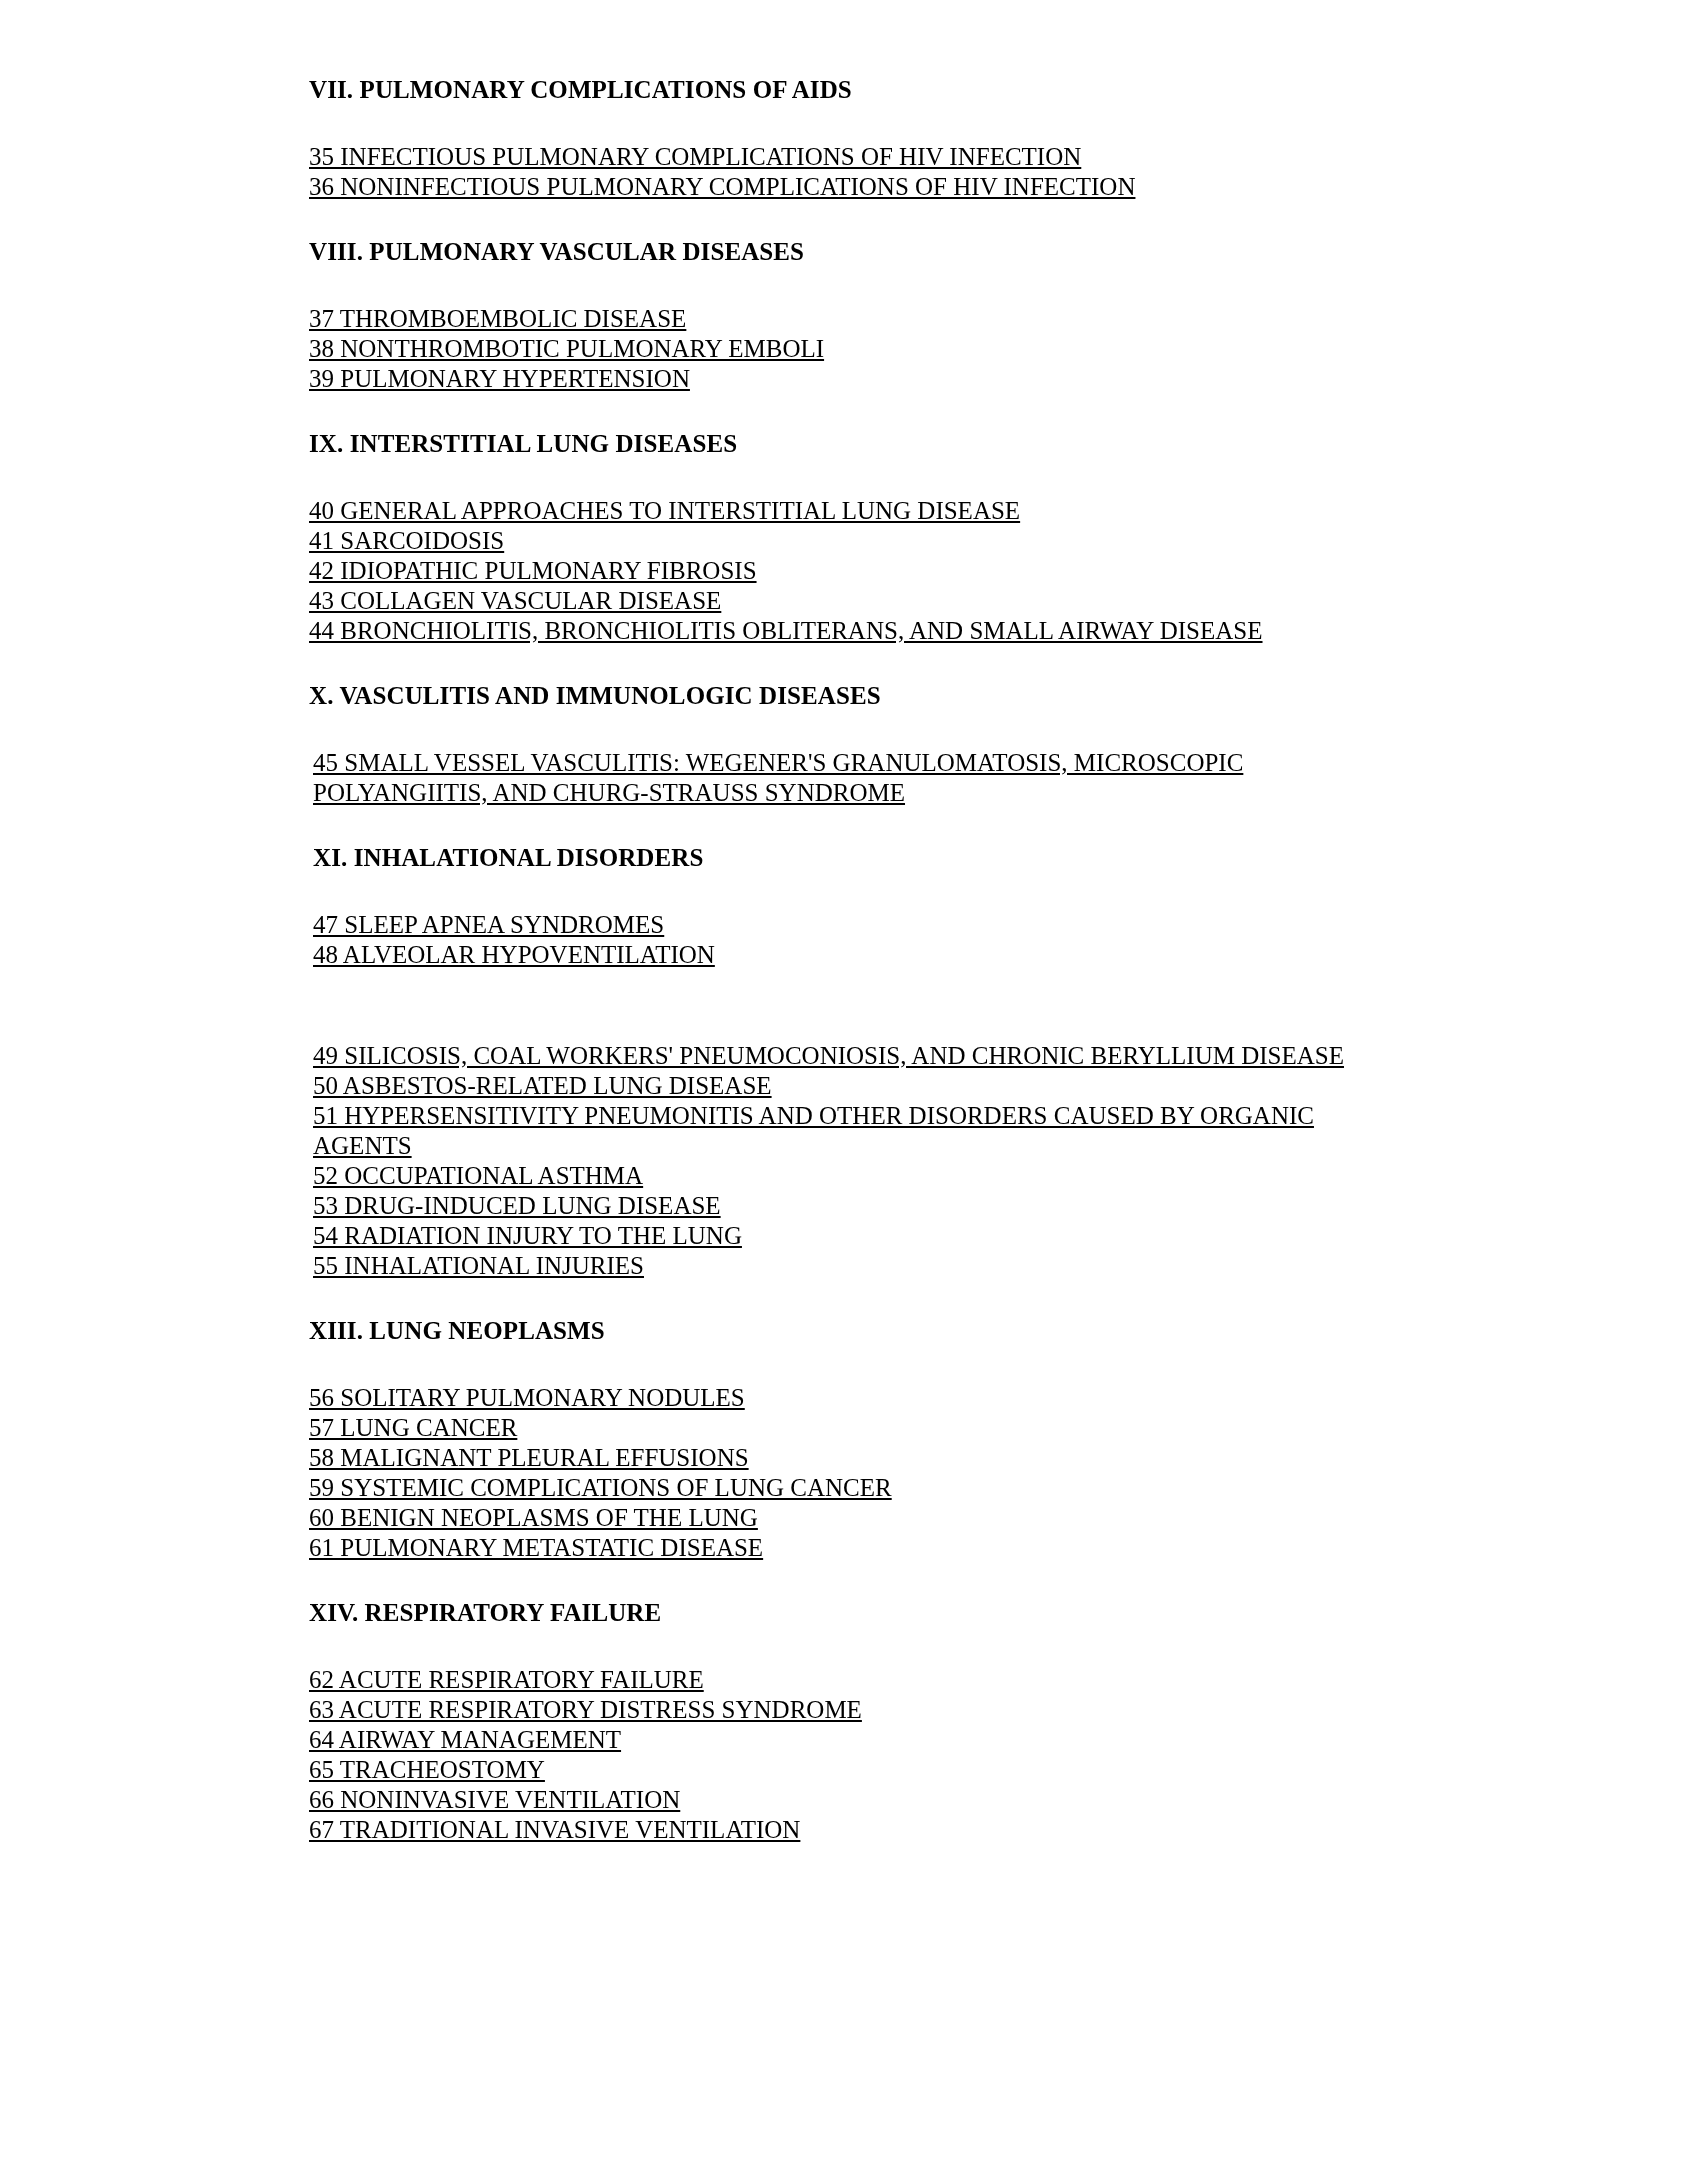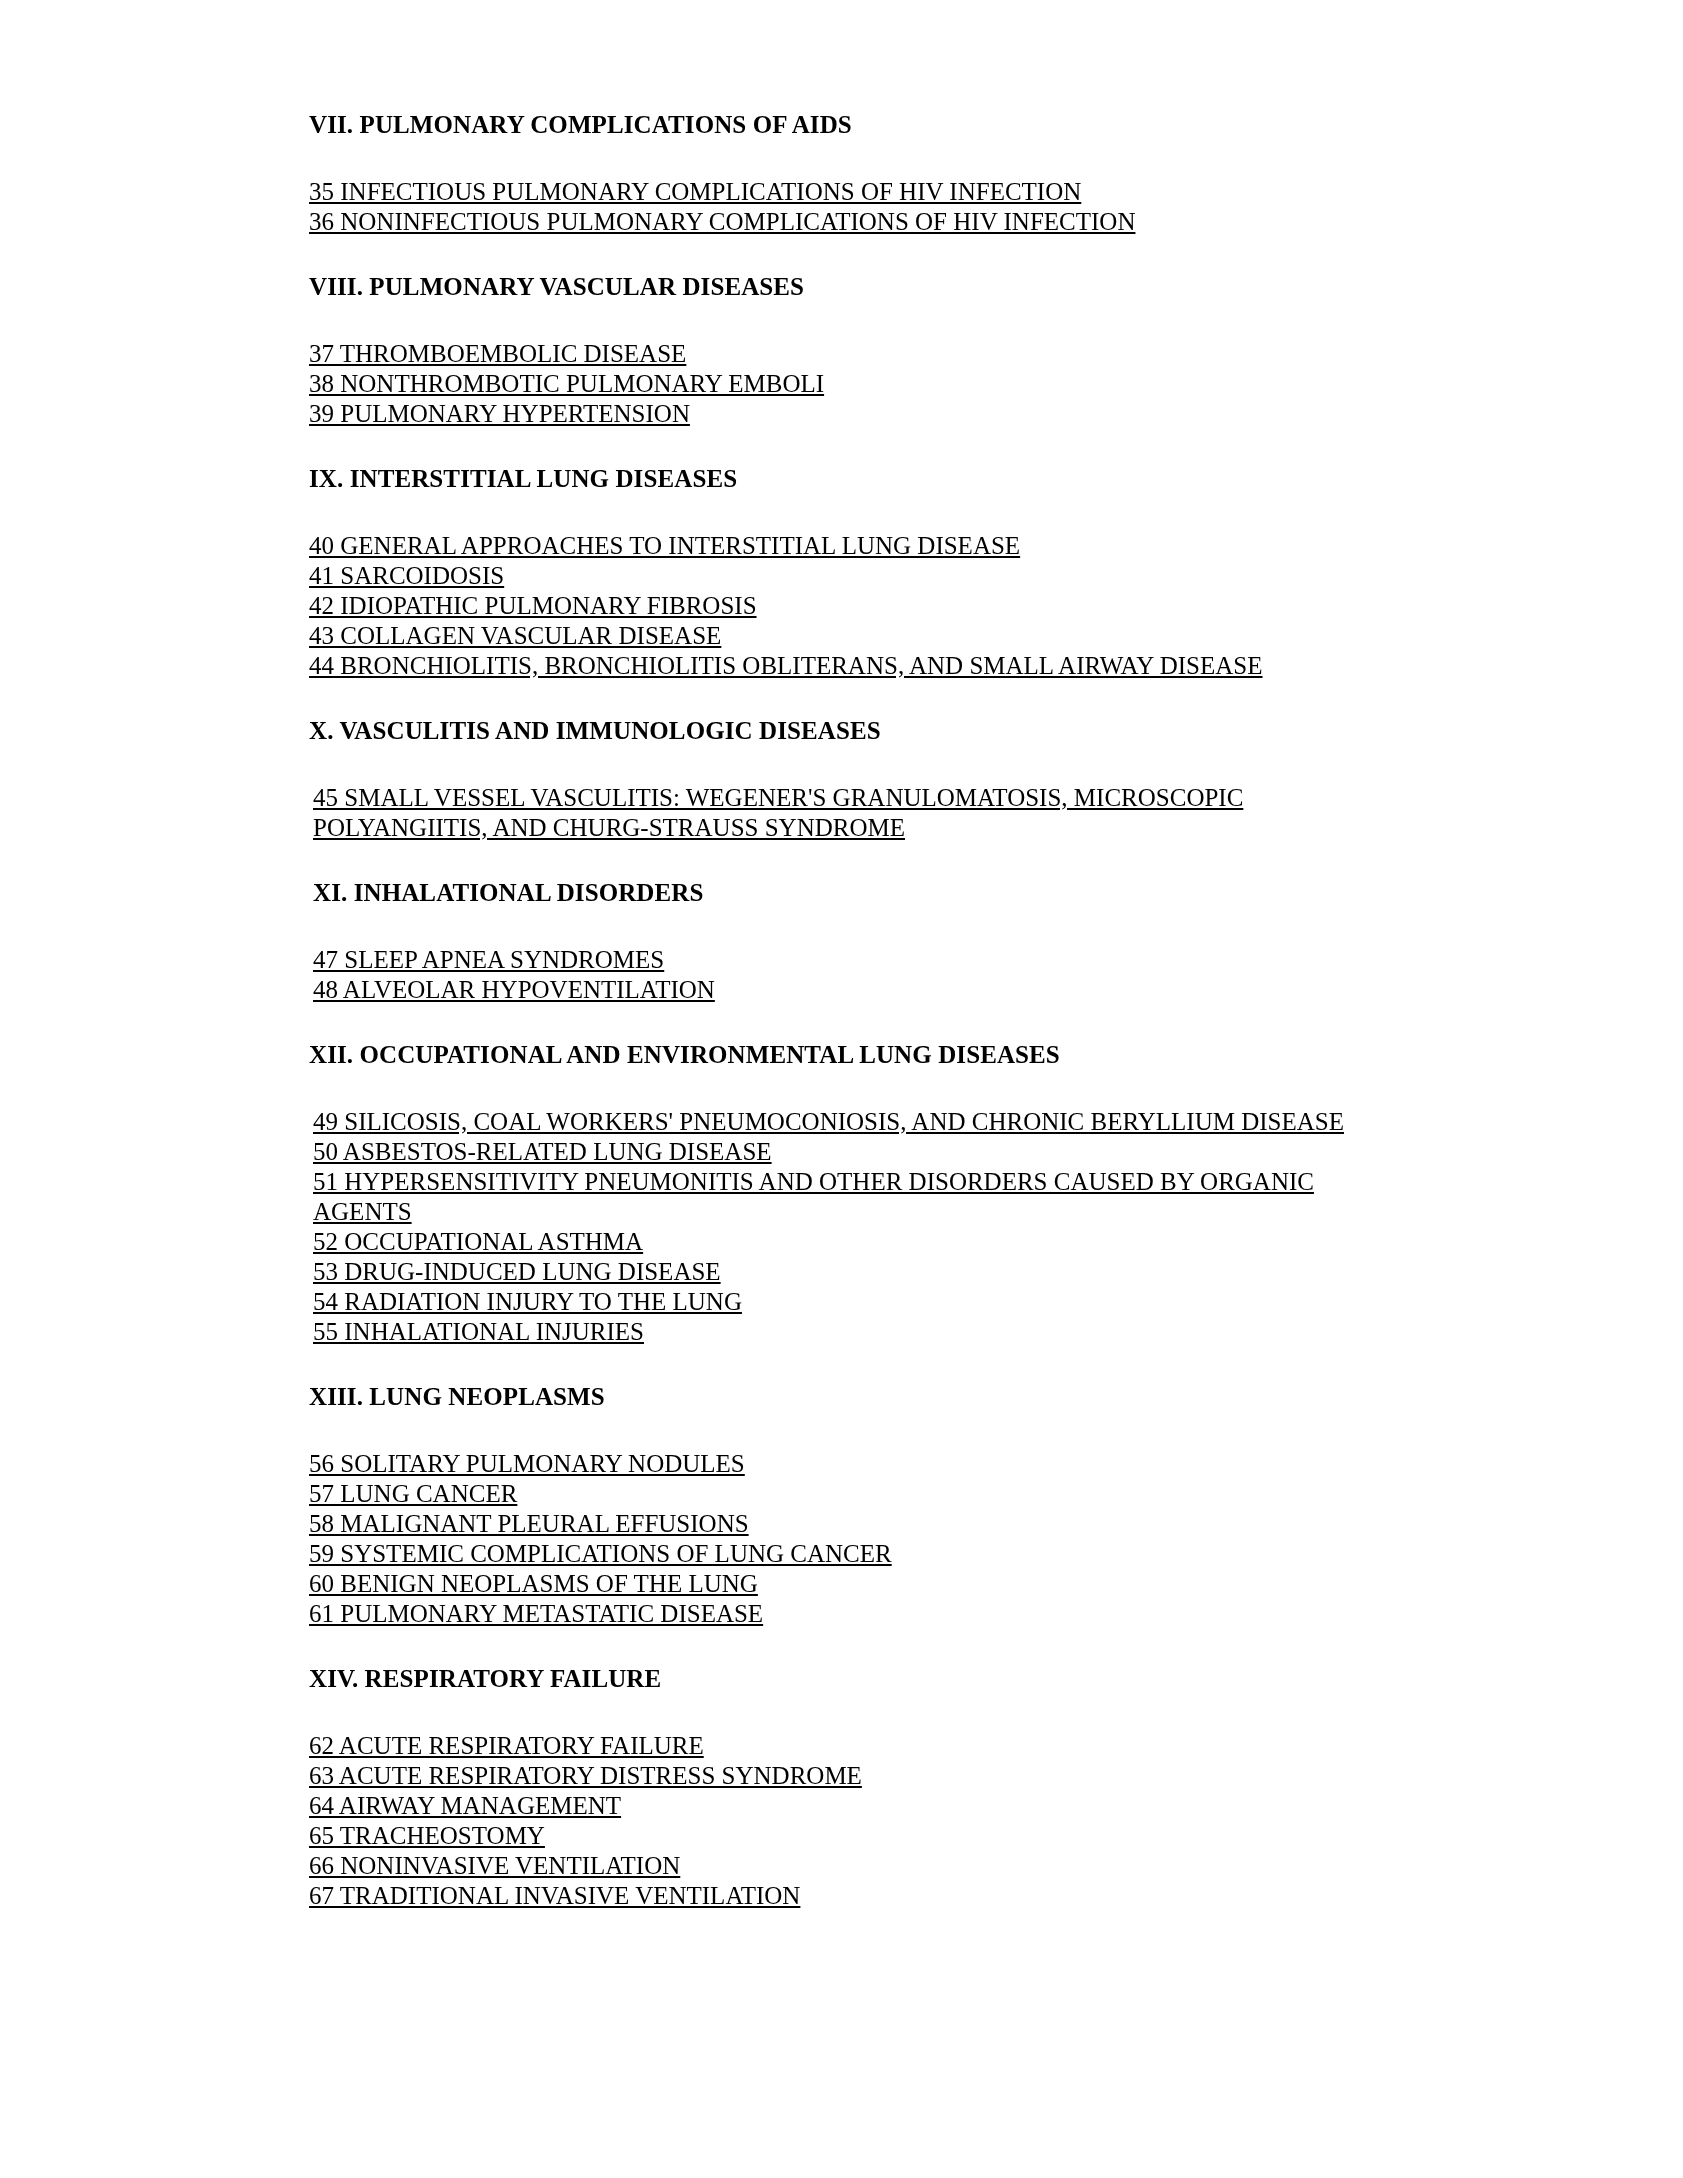--- a/index.html
+++ b/index.html
@@ -12,21 +12,21 @@
     height: 2178px;
     font-family: "Liberation Serif", serif;
     color: #000000;
     -webkit-font-smoothing: antialiased;
   }
   .page {
     position: relative;
     width: 1683px;
     height: 2157px;
     box-sizing: border-box;
-    padding: 109px 0 0 0;
+    padding: 74px 0 0 0;
   }
   .content {
     margin-left: 309px;
     width: 1089px;
   }
   .section-heading {
     font-weight: bold;
     font-size: 25px;
     line-height: 31px;
     letter-spacing: 0.1px;
@@ -106,21 +106,20 @@
       <div class="section-heading indent-2">XI. INHALATIONAL DISORDERS</div>
       <div class="gap-after-heading"></div>
       <div class="entries">
         <div class="entry indent-2">47 SLEEP APNEA SYNDROMES</div>
         <div class="entry indent-2">48 ALVEOLAR HYPOVENTILATION</div>
       </div>
     </div>
     <div class="gap-before-heading"></div>
 
     <div class="block">
-      <div class="section-heading indent-1">XII. OCCUPATIONAL AND ENVIRONMENTAL LUNG DISEASES</div>
       <div class="gap-after-heading"></div>
       <div class="entries">
         <div class="entry indent-2">49 SILICOSIS, COAL WORKERS' PNEUMOCONIOSIS, AND CHRONIC BERYLLIUM DISEASE</div>
         <div class="entry indent-2">50 ASBESTOS-RELATED LUNG DISEASE</div>
         <div class="entry indent-2">51 HYPERSENSITIVITY PNEUMONITIS AND OTHER DISORDERS CAUSED BY ORGANIC AGENTS</div>
         <div class="entry indent-2">52 OCCUPATIONAL ASTHMA</div>
         <div class="entry indent-2">53 DRUG-INDUCED LUNG DISEASE</div>
         <div class="entry indent-2">54 RADIATION INJURY TO THE LUNG</div>
         <div class="entry indent-2">55 INHALATIONAL INJURIES</div>
       </div>

